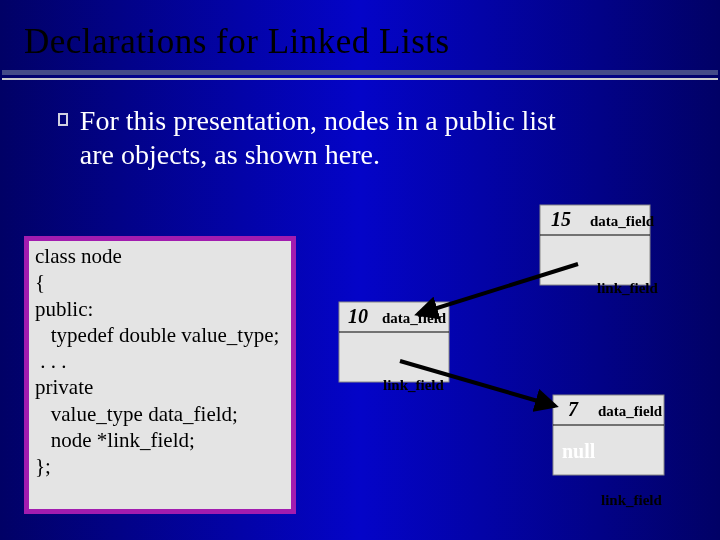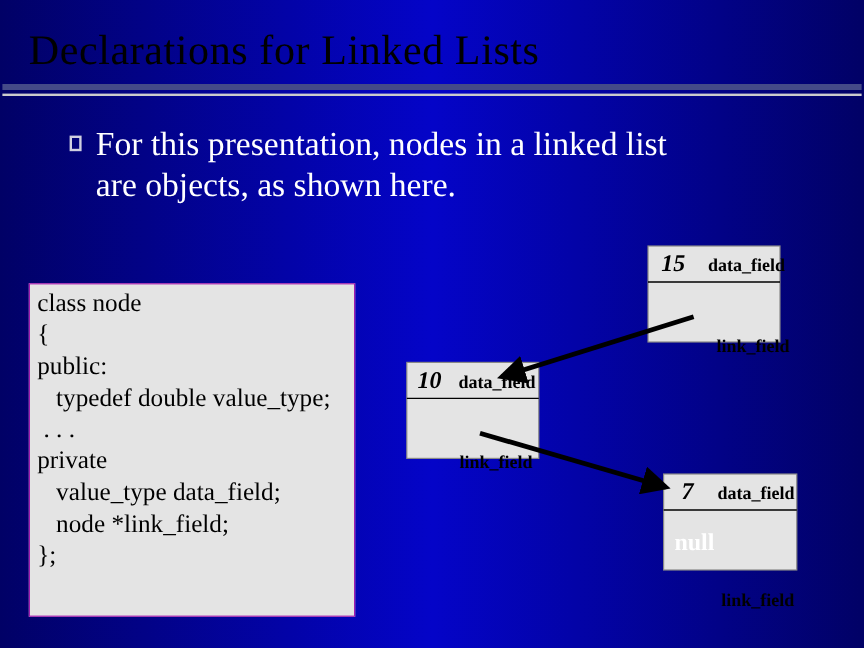--- a/index.html
+++ b/index.html
@@ -51,21 +51,21 @@
     font-size: 28px;
     line-height: 1.2;
   }
   .code-box {
     position: absolute;
     left: 24px;
     top: 236px;
     width: 272px;
     height: 278px;
     background: #e4e4e4;
-    border: 1px solid #a21caf;
+    border: 5px solid #a21caf;
     padding: 2px 6px;
     box-sizing: border-box;
     font-family: "Times New Roman", Times, serif;
     font-size: 21px;
     color: #000;
     line-height: 1.25;
     white-space: pre;
   }
 
   svg.diagram {
@@ -107,21 +107,21 @@
 <body>
 
 <div class="title">Declarations for Linked Lists</div>
 <div class="hr-wrap">
   <div class="hr1"></div>
   <div class="hr2"></div>
 </div>
 
 <div class="bullet-row">
   <div class="bullet-sq"></div>
-  <div class="bullet-text">For this presentation, nodes in a linked list are objects, as shown here.</div>
+  <div class="bullet-text">For this presentation, nodes in a public list are objects, as shown here.</div>
 </div>
 
 <div class="code-box">class node
 {
 public:
    typedef double value_type;
  . . .
 private
    value_type data_field;
    node *link_field;

